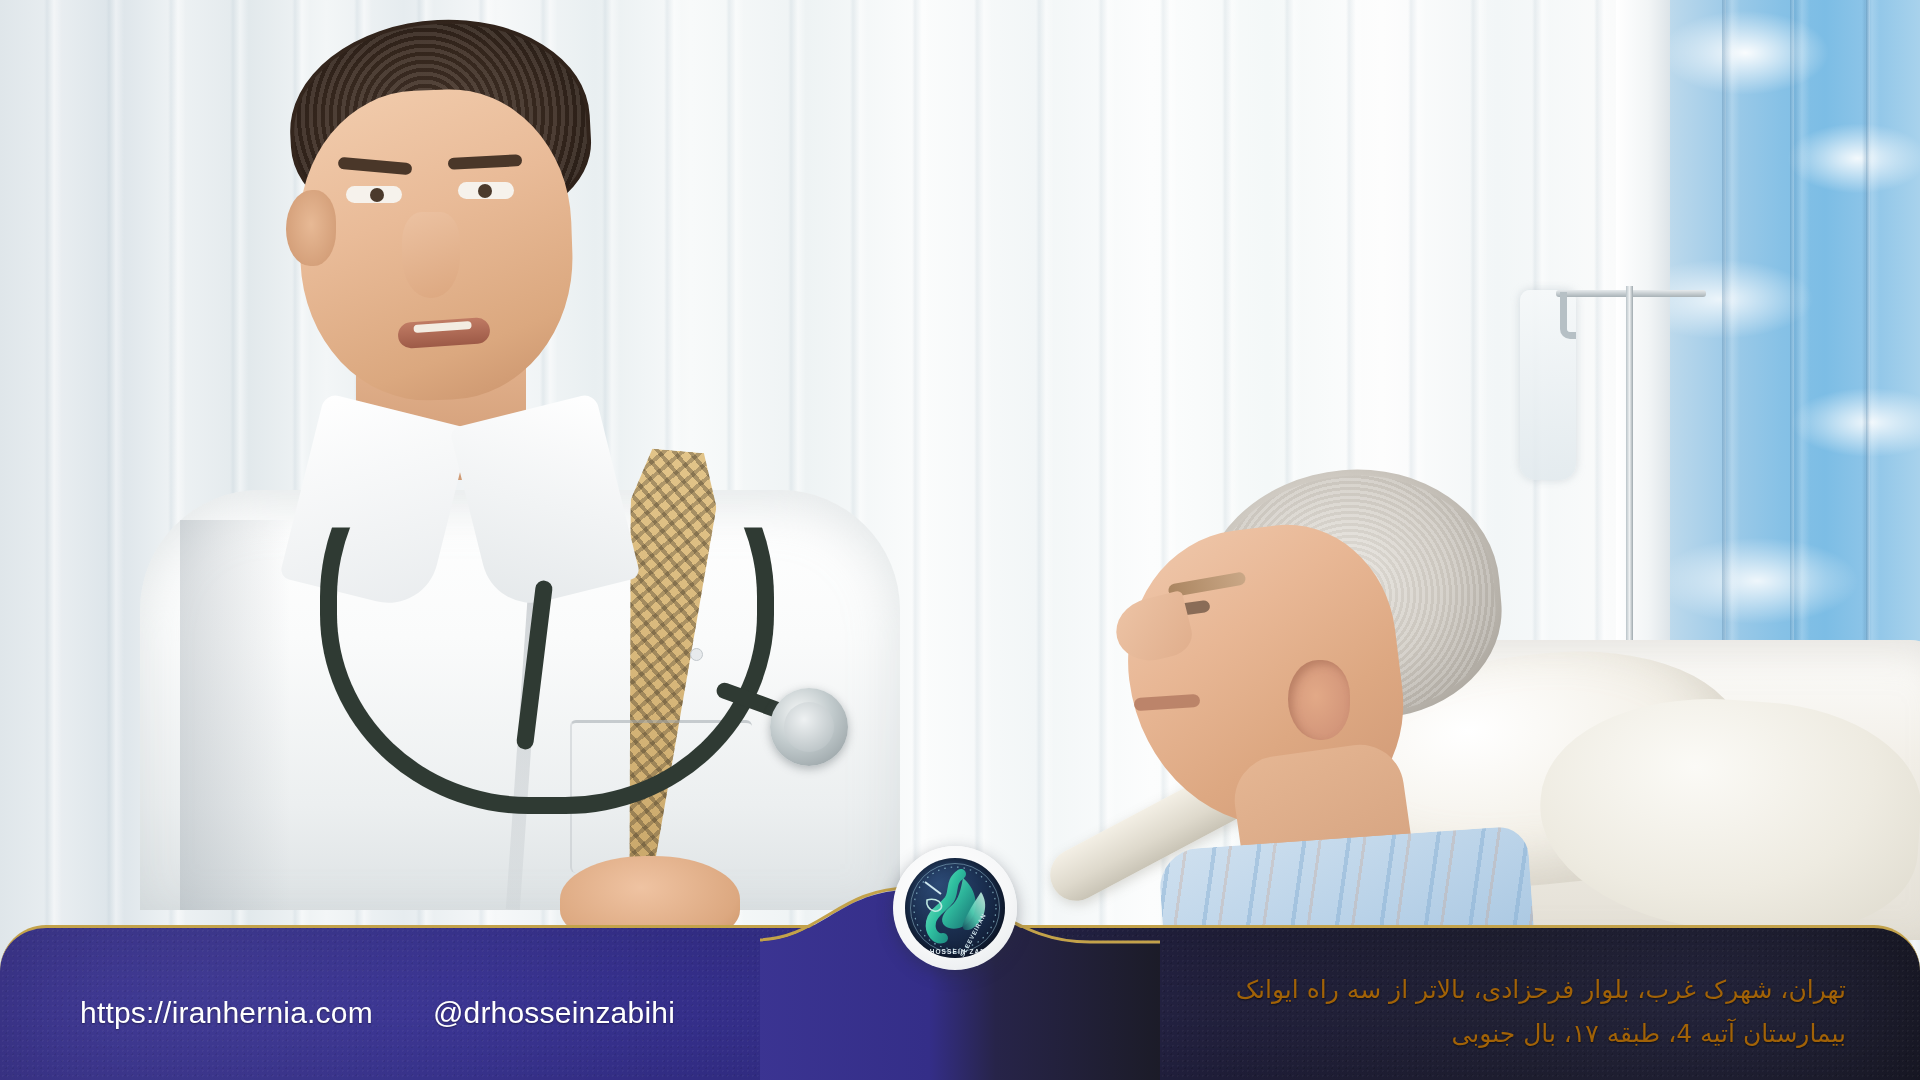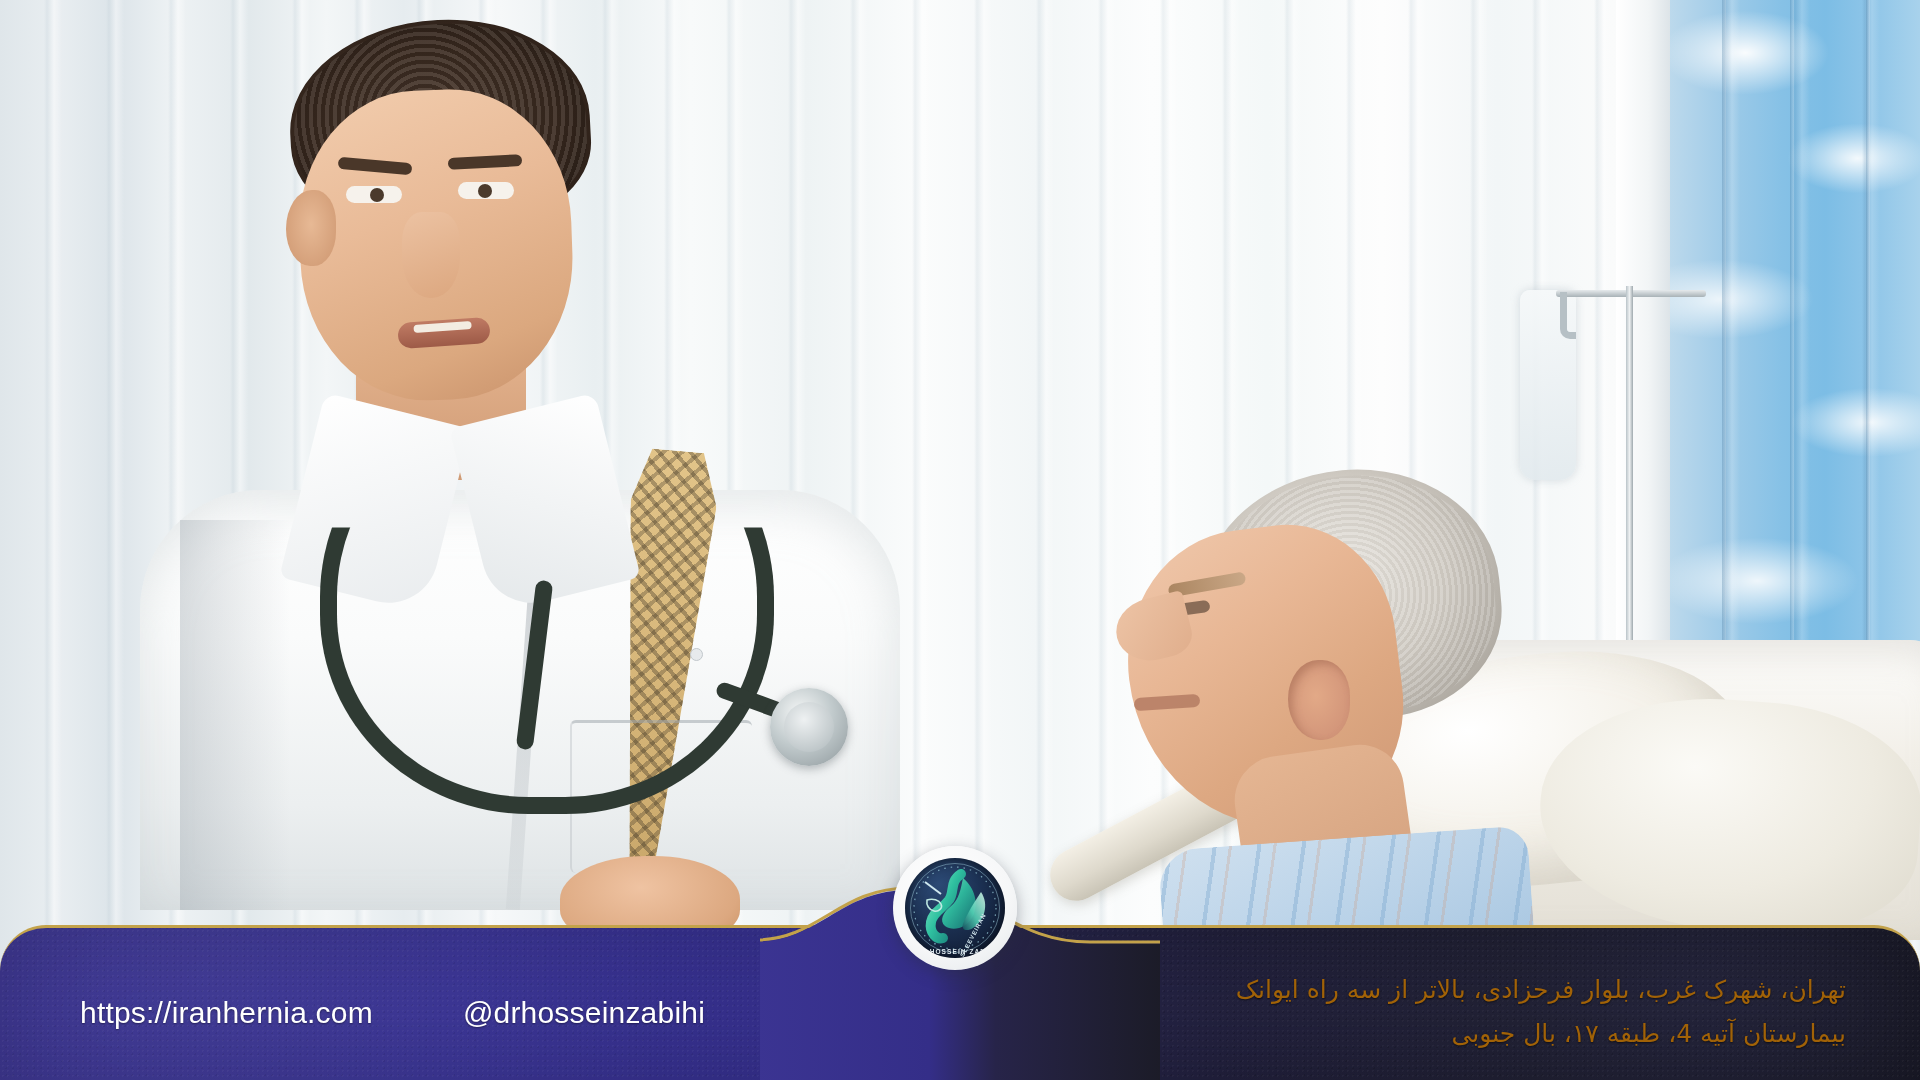--- a/index.html
+++ b/index.html
@@ -359,21 +359,21 @@
     position: absolute;
     left: 760px; top: 880px;
     width: 400px; height: 200px;
     pointer-events: none;
   }
   .footer-links {
     position: absolute;
     left: 80px; top: 996px;
     display: flex;
     align-items: center;
-    gap: 90px;
+    gap: 60px;
     color: #ffffff;
     font-family: "Liberation Sans", sans-serif;
     font-size: 30px;
     letter-spacing: .2px;
     text-shadow: 0 1px 2px rgba(0,0,0,.4);
   }
   .footer-address {
     position: absolute;
     right: 74px; top: 968px;
     width: 700px;

